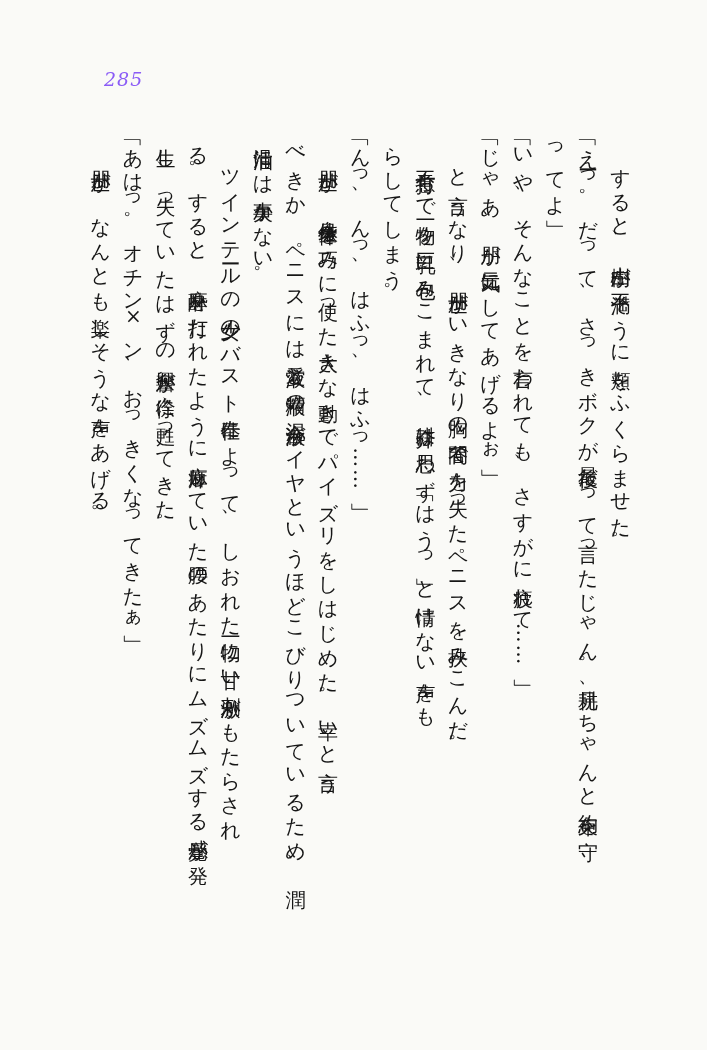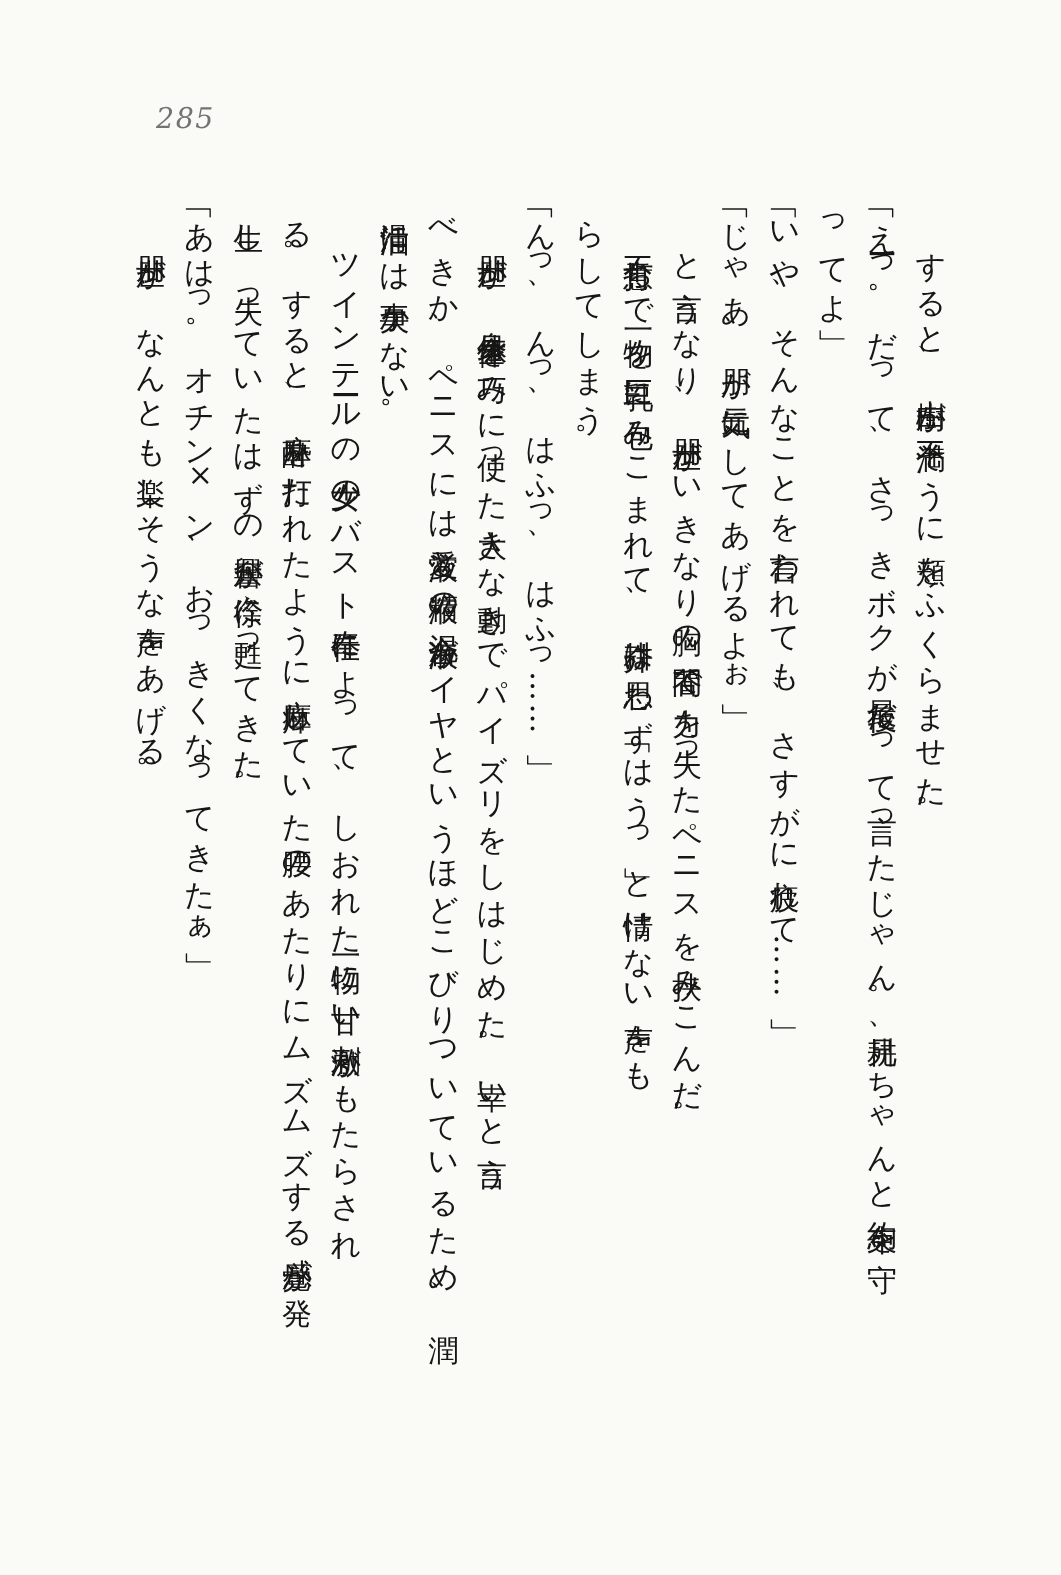--- a/index.html
+++ b/index.html
@@ -18,21 +18,21 @@
     position: absolute;
     inset: 0;
   }
   .page-number {
     position: absolute;
     left: 104px;
     top: 68px;
     font-size: 19px;
     font-style: italic;
     letter-spacing: 1px;
-    color: #737373;
+    color: #8b5cf6;
     font-family: "DejaVu Serif", "Liberation Serif", serif;
   }
   .page-text {
     position: absolute;
     top: 133px;
     right: 70px;
     width: 553px;
     height: 830px;
     writing-mode: vertical-rl;
     text-orientation: mixed;

